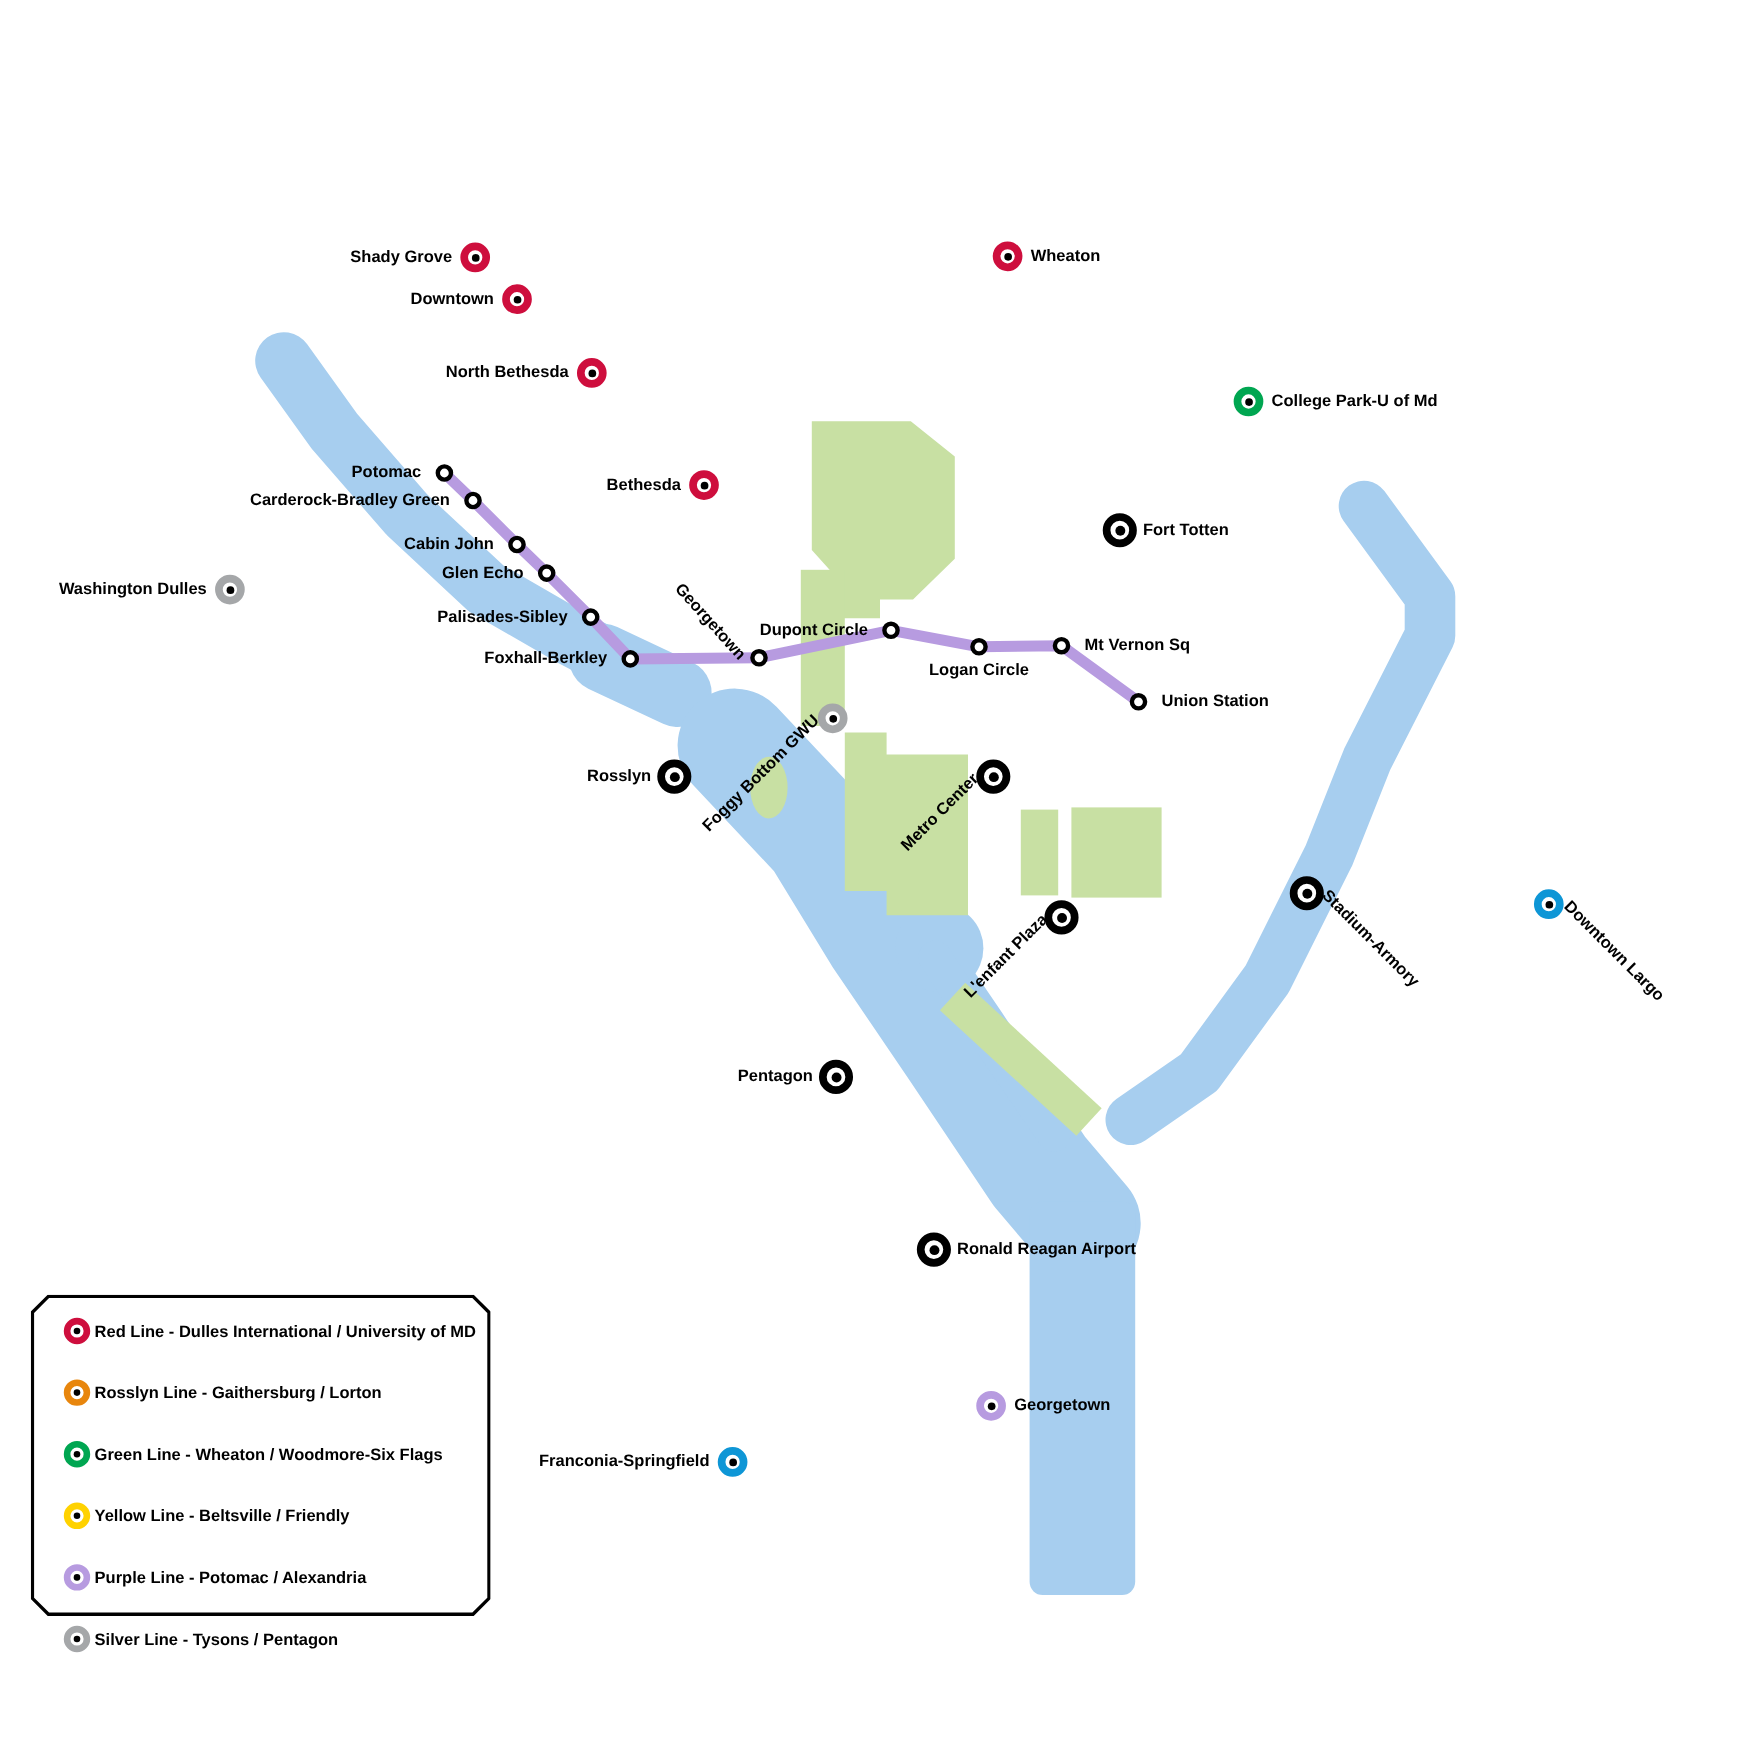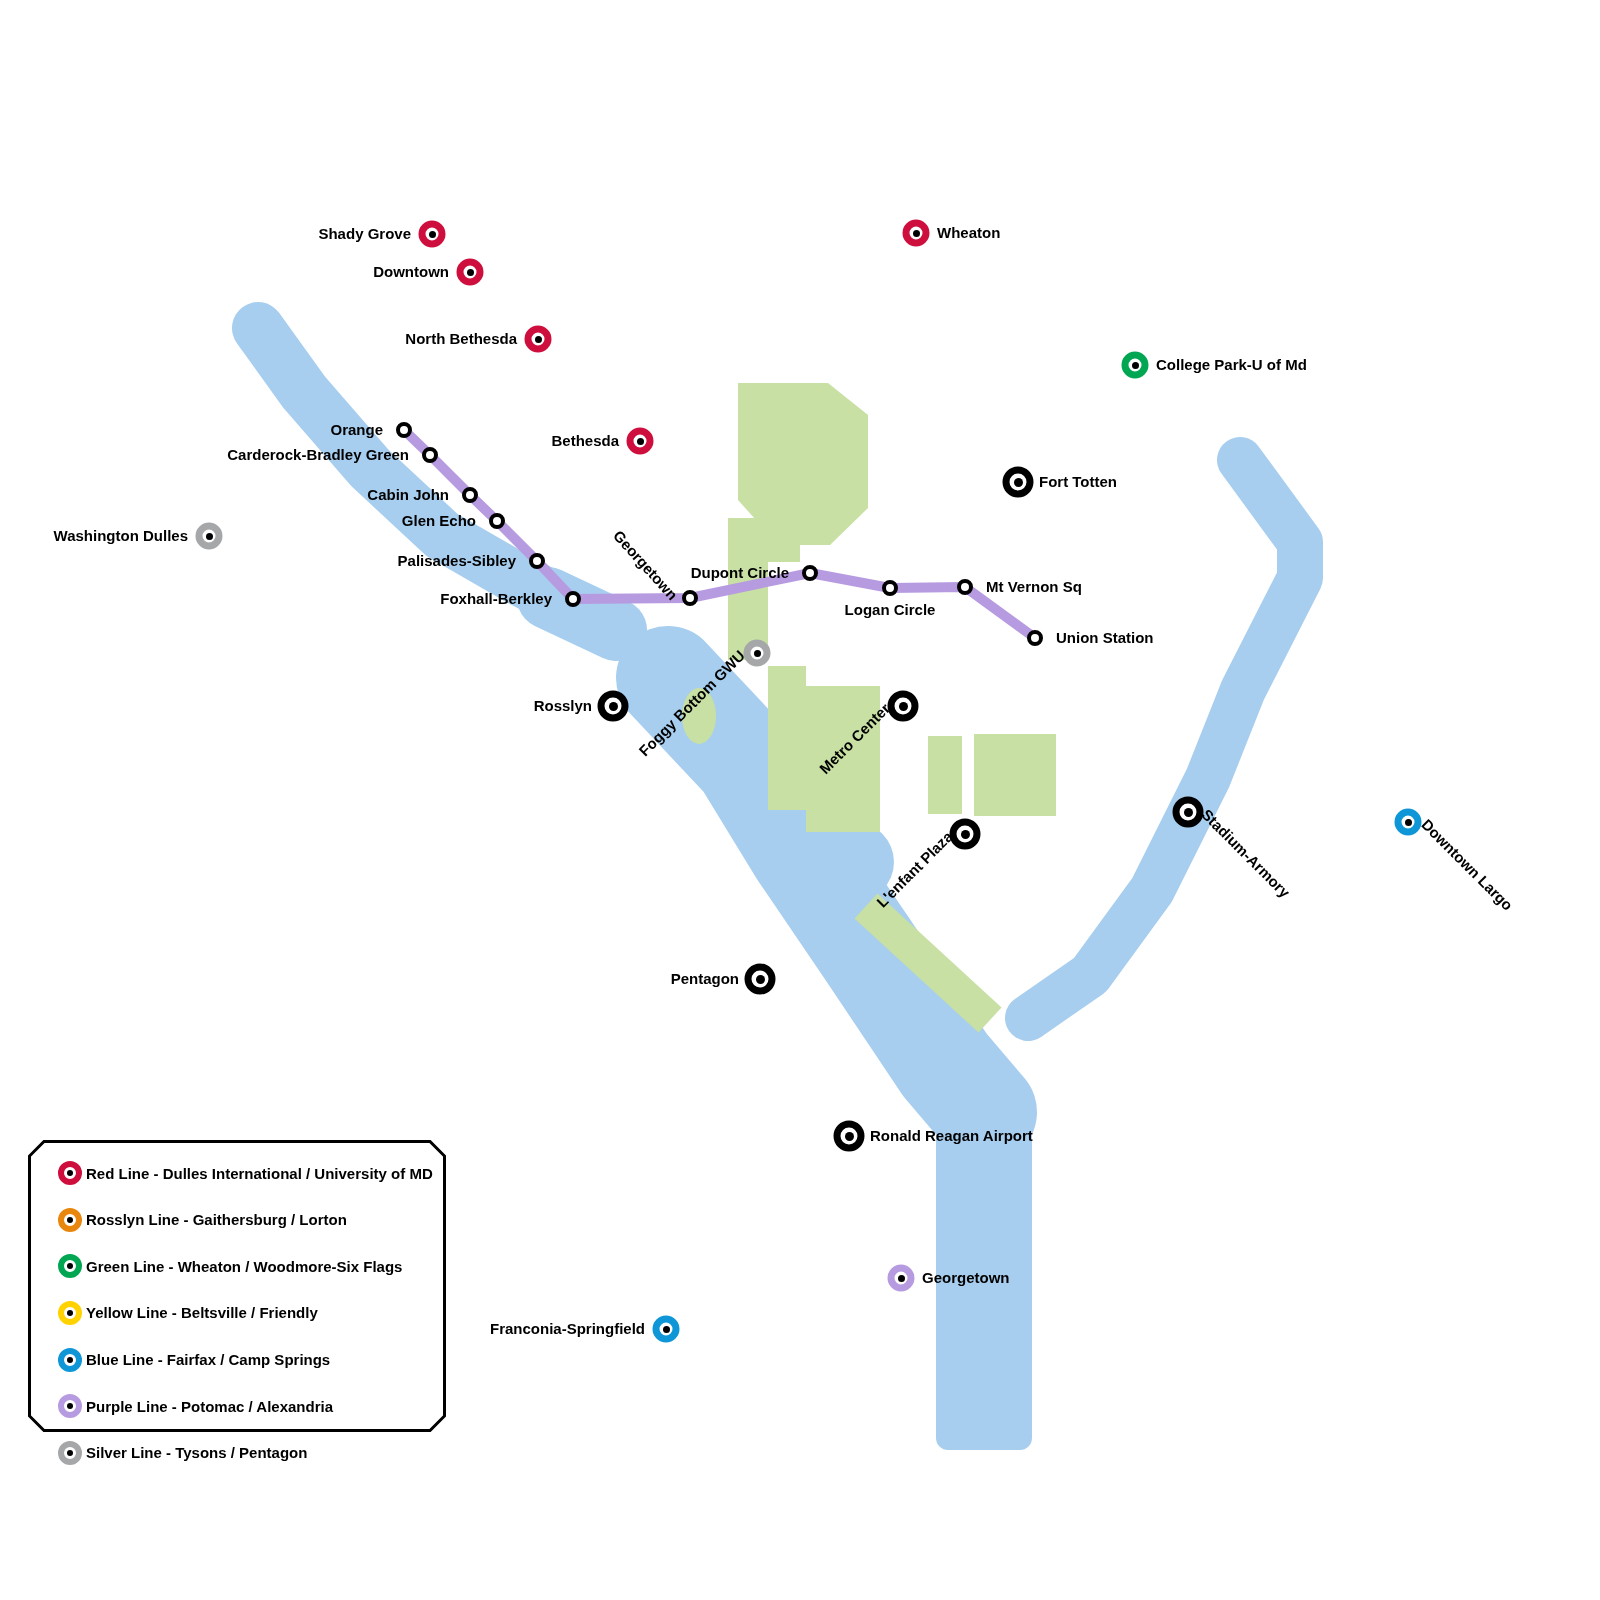--- a/index.html
+++ b/index.html
@@ -42,21 +42,21 @@
     height:18px;line-height:18px;
   }
   .label.left{right:21px;top:-9px;text-align:right;}
   .label.right{left:21px;top:-9px;}
   .label.below{top:13px;left:0;transform:translateX(-50%);}
   .label.rot-end-up{right:15px;top:-9px;transform:rotate(-45deg);transform-origin:100% 50%;}
   .label.rot-end-down{right:15px;top:-9px;transform:rotate(48deg);transform-origin:100% 50%;}
   .label.rot-start-down{left:16px;top:-9px;transform:rotate(45deg);transform-origin:0 50%;}
 
   #legend{
-    position:absolute;left:28px;top:1140px;width:418px;height:344px;
+    position:absolute;left:28px;top:1177px;width:418px;height:344px;
   }
   #legend-box{position:absolute;left:0;top:0;width:418px;height:292px;}
   #legend-items{
     position:absolute;left:30px;top:14px;right:10px;bottom:12px;
     display:flex;flex-direction:column;justify-content:space-between;
   }
   .legend-row{display:flex;align-items:center;height:38px;}
   .marker-legend{
     position:relative;flex:0 0 auto;
     width:24px;height:24px;box-sizing:border-box;
@@ -130,21 +130,21 @@
       <div class="station" style="left: 209px; top: 536px;">
         <span class="marker m-line" style="border-color: rgb(165, 167, 169);"></span>
         <span class="label left">Washington Dulles</span>
       </div>
       <div class="station" style="left: 1018px; top: 482px;">
         <span class="marker m-interchange" style="border-color: rgb(0, 0, 0);"></span>
         <span class="label right">Fort Totten</span>
       </div>
       <div class="station" style="left: 404px; top: 430px;">
         <span class="marker m-small"></span>
-        <span class="label left">Orange</span>
+        <span class="label left">Potomac</span>
       </div>
       <div class="station" style="left: 430px; top: 455px;">
         <span class="marker m-small"></span>
         <span class="label left">Carderock-Bradley Green</span>
       </div>
       <div class="station" style="left: 470px; top: 495px;">
         <span class="marker m-small"></span>
         <span class="label left">Cabin John</span>
       </div>
       <div class="station" style="left: 497px; top: 521px;">
@@ -236,24 +236,20 @@
         </div>
         <div class="legend-row">
           <span class="marker-legend" style="border-color: rgb(0, 166, 81);"></span>
           <span class="legend-text">Green Line - Wheaton / Woodmore-Six Flags</span>
         </div>
         <div class="legend-row">
           <span class="marker-legend" style="border-color: rgb(255, 210, 0);"></span>
           <span class="legend-text">Yellow Line - Beltsville / Friendly</span>
         </div>
         <div class="legend-row">
-          <span class="marker-legend" style="border-color: rgb(14, 150, 214);"></span>
-          <span class="legend-text">Blue Line - Fairfax / Camp Springs</span>
-        </div>
-        <div class="legend-row">
           <span class="marker-legend" style="border-color: rgb(183, 155, 224);"></span>
           <span class="legend-text">Purple Line - Potomac / Alexandria</span>
         </div>
         <div class="legend-row">
           <span class="marker-legend" style="border-color: rgb(165, 167, 169);"></span>
           <span class="legend-text">Silver Line - Tysons / Pentagon</span>
         </div>
       </div>
   </div>
 

